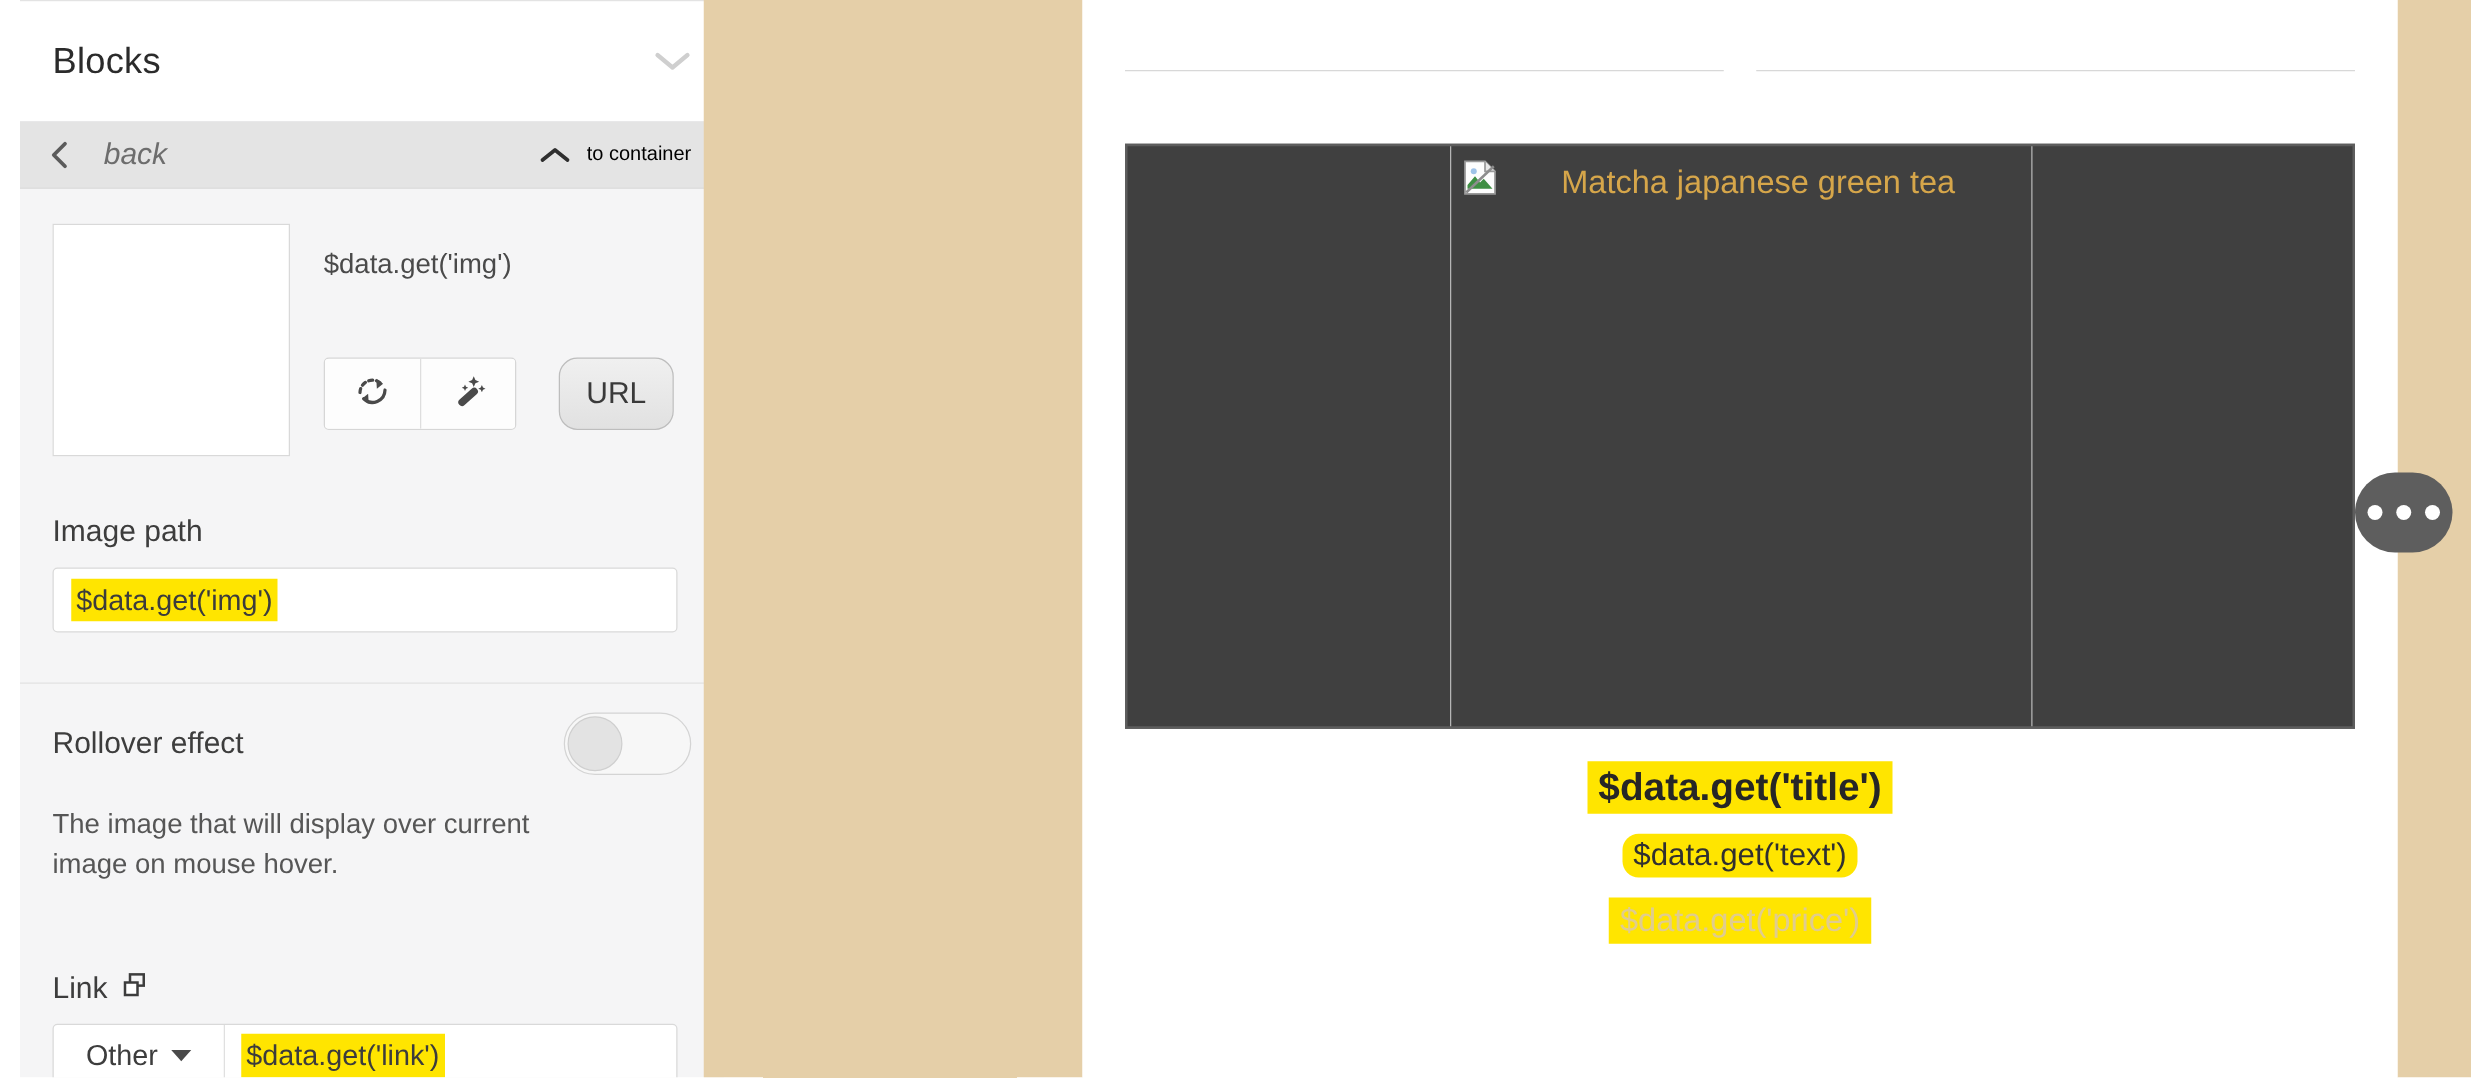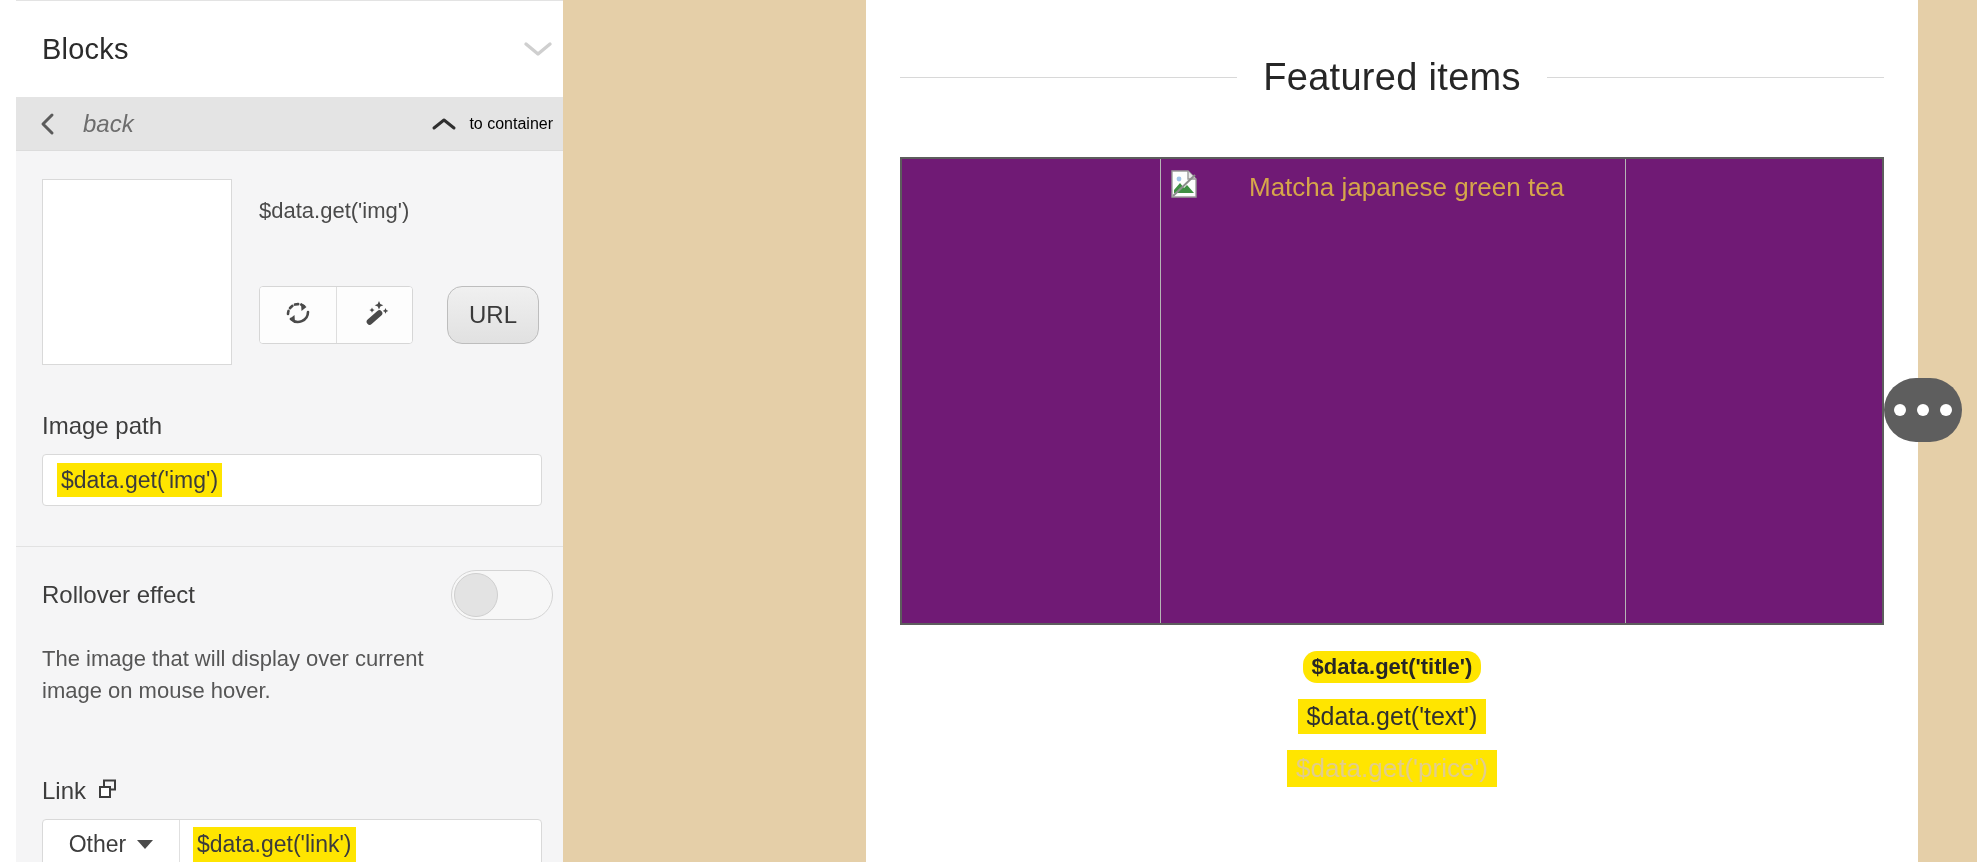--- a/index.html
+++ b/index.html
@@ -133,32 +133,32 @@
     position: relative; margin: 56px auto 0 auto; width: 984px;
     display: flex; align-items: center; justify-content: center; gap: 26px;
   }
   .featured-line { flex: 1; height: 1px; background: #d8d8d8; }
   .featured-title {
     font-size: 38px; color: #262626; white-space: nowrap; letter-spacing: .3px;
   }
 
   .product-box {
     position: relative; margin: 58px auto 12px auto; width: 984px; height: 468px;
-    border: 2px solid #5d5d5d; background: #701a75;
+    border: 2px solid #5d5d5d; background: #404040;
     display: flex;
   }
   .pcol { height: 100%; }
   .pcol-left { width: 258px; }
   .pcol-mid { width: 466px; border-left: 1px solid #b5b5b5; border-right: 1px solid #b5b5b5; position: relative; }
   .pcol-right { flex: 1; }
   .broken-img-row { display: flex; align-items: flex-start; padding: 11px 0 0 10px; }
   .alt-text { font-size: 26px; color: #d6a64a; margin-left: 52px; margin-top: 2px; white-space: nowrap; }
 
   .caption-block { margin-top: 26px; text-align: center; }
-  .cap-title { font-size: 22px; font-weight: bold; color: #262626; border-radius: 14px; }
+  .cap-title { font-size: 31px; font-weight: bold; color: #262626; }
   .cap-text  { font-size: 25px; color: #303030; margin-top: 16px; }
   .cap-price { font-size: 26px; color: #e0cc8e; margin-top: 16px; }
   .cap-line { display: inline-block; background: #ffe500; padding: 3px 9px; }
 
   
   .dots-tab {
     position: absolute; left: 1884px; top: 378px;
     width: 78px; height: 64px;
     background: #5e5e5e; border-radius: 34px;
     display: flex; align-items: center; justify-content: center; gap: 11px;
@@ -276,21 +276,20 @@
     </div>
   </div>
 
   <div class="tan-left"></div>
   <div class="tan-right"></div>
 
   <div class="canvas">
 
     <div class="featured-wrap">
       <div class="featured-line"></div>
-      <div class="featured-title">Featured items</div>
       <div class="featured-line"></div>
     </div>
 
     <div class="product-box">
       <div class="pcol pcol-left"></div>
       <div class="pcol pcol-mid">
         <div class="broken-img-row">
           <span>
             <svg width="26" height="28" viewBox="0 0 26 28">
               <path d="M1 1 h16 l8 8 v18 h-24 Z" fill="#fdfdfd" stroke="#9a9a9a" stroke-width="1.4"></path>
@@ -304,21 +303,21 @@
         </div>
       </div>
       <div class="pcol pcol-right"></div>
     </div>
 
     <div class="caption-block">
       <div>
         <span class="cap-line cap-title">$data.get('title')</span>
       </div>
       <div class="cap-text-row" style="margin-top:16px;">
-        <span class="cap-line cap-text" style="margin-top:0;">$data.get('text')</span>
+        <span class="cap-line cap-text" style="margin-top:0;border-radius:13px;">$data.get('text')</span>
       </div>
       <div class="cap-price-row" style="margin-top:16px;">
         <span class="cap-line cap-price" style="margin-top:0;">$data.get('price')</span>
       </div>
     </div>
   </div>
 
   <div class="dots-tab">
     <span class="dot"></span>
     <span class="dot"></span>

